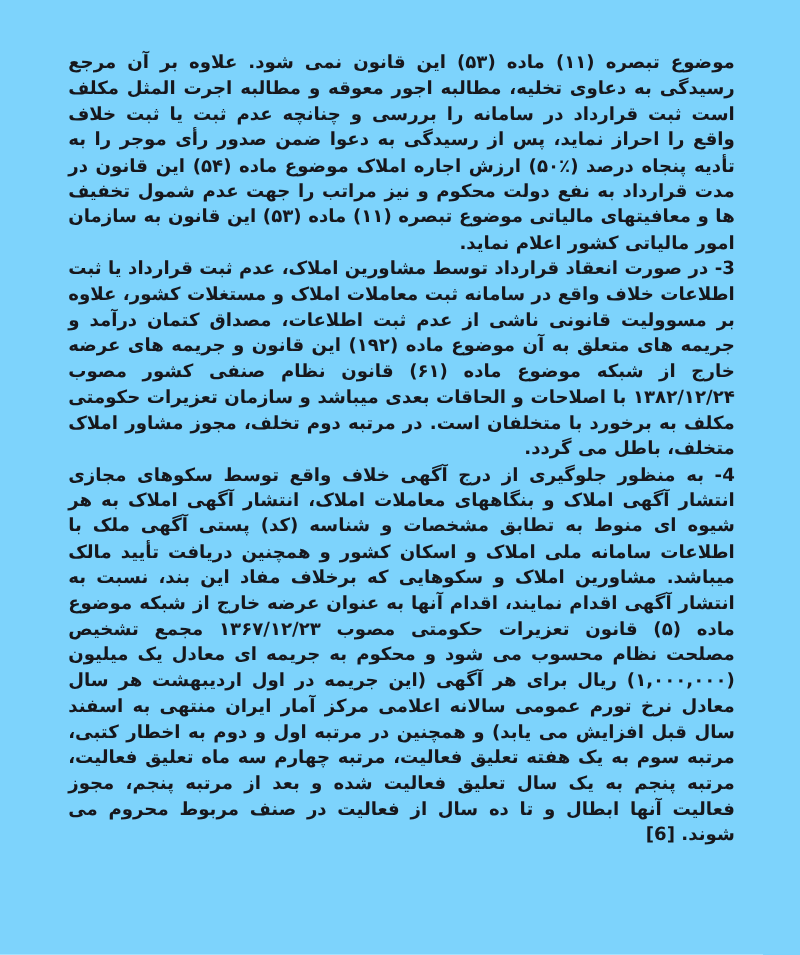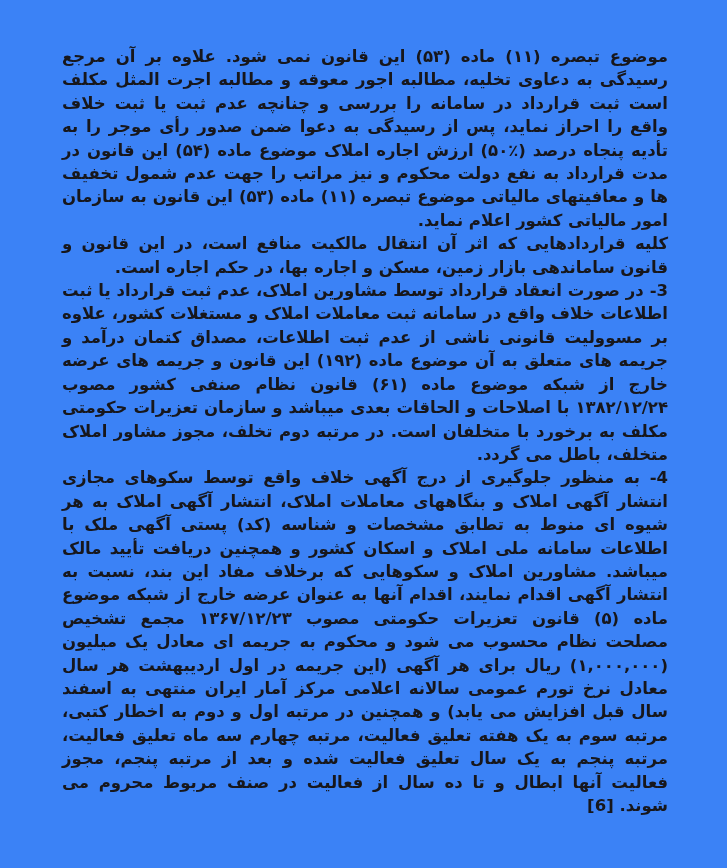--- a/index.html
+++ b/index.html
@@ -39,26 +39,25 @@
     padding: 0;
   }
   .citation {
     font-weight: 700;
     white-space: nowrap;
   }
 </style>
 </head>
 <body>
 
-<main class="page" style="background: #3b82f6;">
+<main class="page" style="background: #7dd3fc;">
   <section class="text-block" dir="rtl" style="color: rgb(23, 23, 28);">
 
     <p>موضوع تبصره (۱۱) ماده (۵۳) این قانون نمی شود. علاوه بر آن مرجع رسیدگی به دعاوی تخلیه، مطالبه اجور معوقه و مطالبه اجرت المثل مکلف است ثبت قرارداد در سامانه را بررسی و چنانچه عدم ثبت یا ثبت خلاف واقع را احراز نماید، پس از رسیدگی به دعوا ضمن صدور رأی موجر را به تأدیه پنجاه درصد (٪۵۰) ارزش اجاره املاک موضوع ماده (۵۴) این قانون در مدت قرارداد به نفع دولت محکوم و نیز مراتب را جهت عدم شمول تخفیف ها و معافیتهای مالیاتی موضوع تبصره (۱۱) ماده (۵۳) این قانون به سازمان امور مالیاتی کشور اعلام نماید.</p>
 
-    <p>کلیه قراردادهایی که اثر آن انتقال مالکیت منافع است، در این قانون و قانون ساماندهی بازار زمین، مسکن و اجاره بها، در حکم اجاره است.</p>
 
     <p>3- در صورت انعقاد قرارداد توسط مشاورین املاک، عدم ثبت قرارداد یا ثبت اطلاعات خلاف واقع در سامانه ثبت معاملات املاک و مستغلات کشور، علاوه بر مسوولیت قانونی ناشی از عدم ثبت اطلاعات، مصداق کتمان درآمد و جریمه های متعلق به آن موضوع ماده (۱۹۲) این قانون و جریمه های عرضه خارج از شبکه موضوع ماده (۶۱) قانون نظام صنفی کشور مصوب ۱۳۸۲/۱۲/۲۴ با اصلاحات و الحاقات بعدی میباشد و سازمان تعزیرات حکومتی مکلف به برخورد با متخلفان است. در مرتبه دوم تخلف، مجوز مشاور املاک متخلف، باطل می گردد.</p>
 
     <p>
       <span>4- به منظور جلوگیری از درج آگهی خلاف واقع توسط سکوهای مجازی انتشار آگهی املاک و بنگاههای معاملات املاک، انتشار آگهی املاک به هر شیوه ای منوط به تطابق مشخصات و شناسه (کد) پستی آگهی ملک با اطلاعات سامانه ملی املاک و اسکان کشور و همچنین دریافت تأیید مالک میباشد. مشاورین املاک و سکوهایی که برخلاف مفاد این بند، نسبت به انتشار آگهی اقدام نمایند، اقدام آنها به عنوان عرضه خارج از شبکه موضوع ماده (۵) قانون تعزیرات حکومتی مصوب ۱۳۶۷/۱۲/۲۳ مجمع تشخیص مصلحت نظام محسوب می شود و محکوم به جریمه ای معادل یک میلیون (۱,۰۰۰,۰۰۰) ریال برای هر آگهی (این جریمه در اول اردیبهشت هر سال معادل نرخ تورم عمومی سالانه اعلامی مرکز آمار ایران منتهی به اسفند سال قبل افزایش می یابد) و همچنین در مرتبه اول و دوم به اخطار کتبی، مرتبه سوم به یک هفته تعلیق فعالیت، مرتبه چهارم سه ماه تعلیق فعالیت، مرتبه پنجم به یک سال تعلیق فعالیت شده و بعد از مرتبه پنجم، مجوز فعالیت آنها ابطال و تا ده سال از فعالیت در صنف مربوط محروم می شوند.</span>
       <span class="citation">[6]</span>
     </p>
 
   </section>
 </main>

